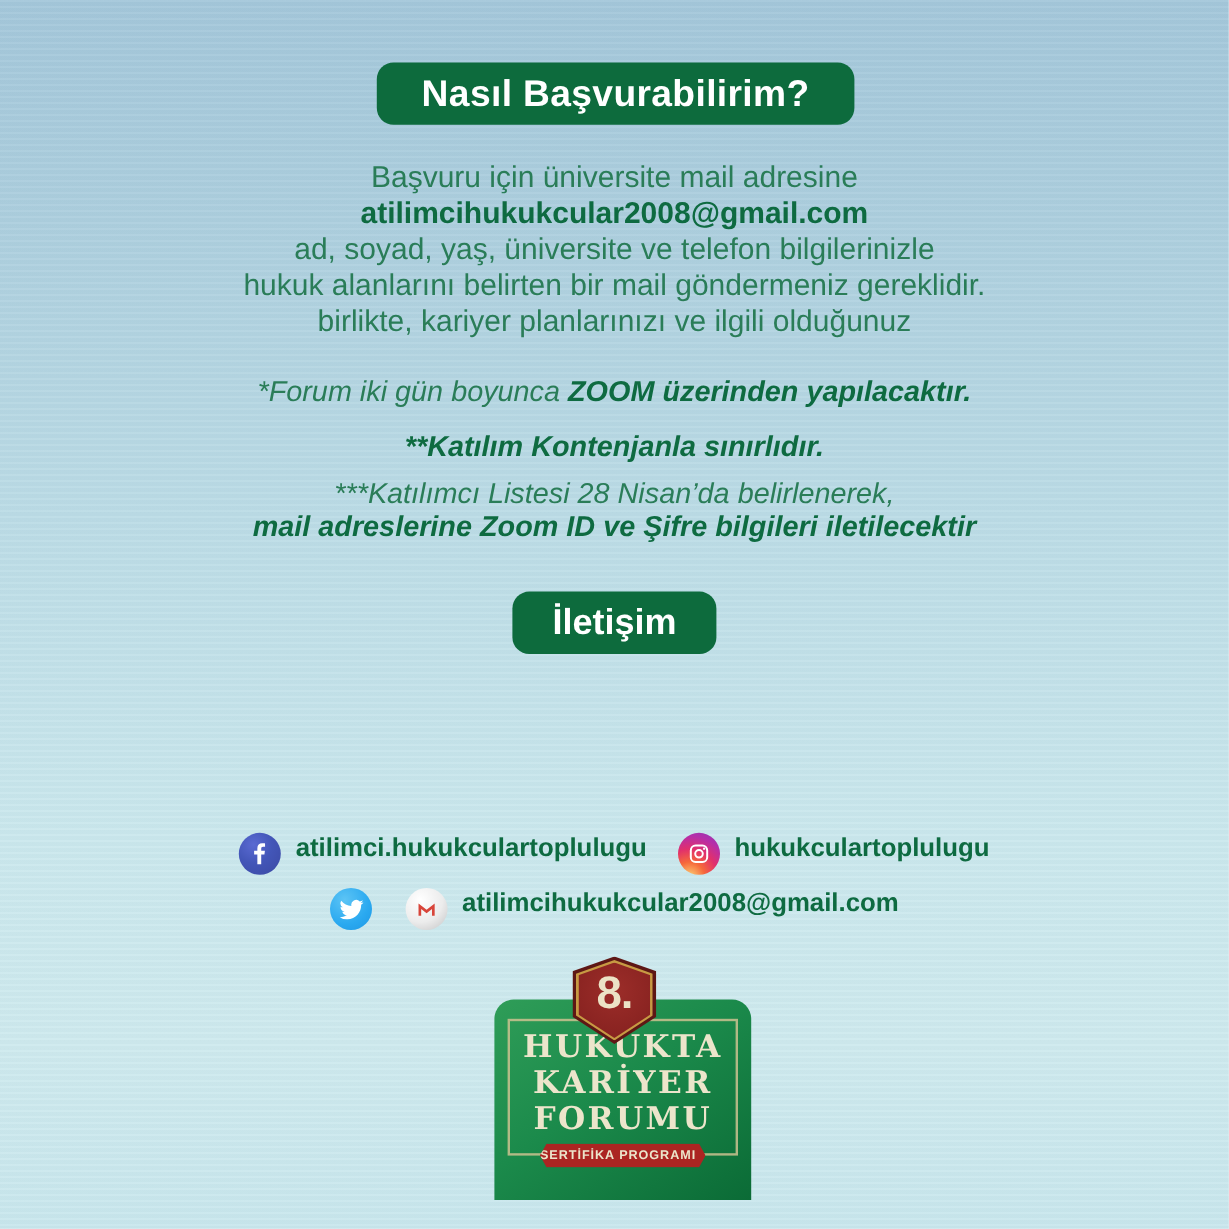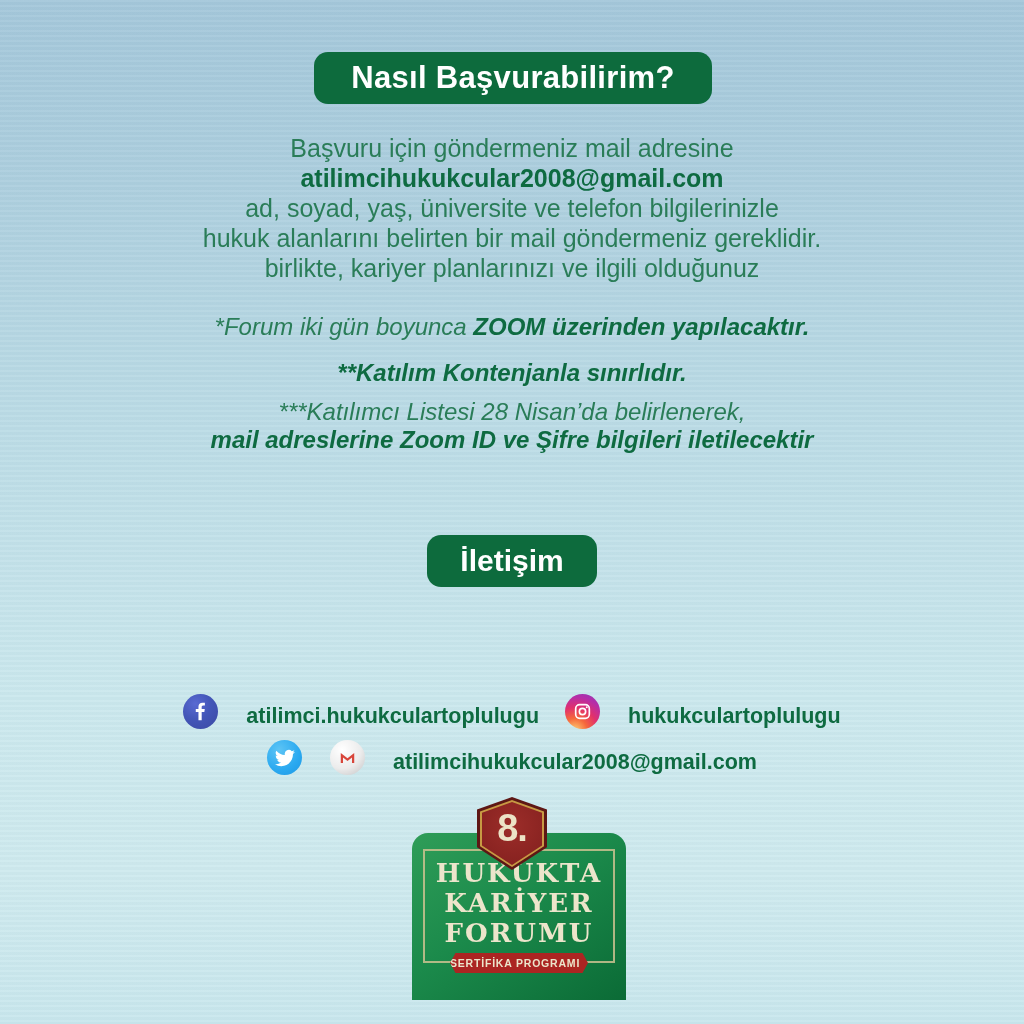--- a/index.html
+++ b/index.html
@@ -9,21 +9,21 @@
     background:
       repeating-linear-gradient(180deg, rgba(255,255,255,.05) 0 2px, rgba(90,120,140,.03) 2px 5px),
       linear-gradient(180deg,#a4c7da 0%,#adcfde 18%,#bcdce6 42%,#cbe8ed 68%,#cfeaee 85%,#c9e7ed 100%);
   }
   .ctr{position:absolute;left:0;width:100%;text-align:center;}
 
   
   .banner{position:absolute;background:#0d6b3d;display:flex;align-items:center;justify-content:center;border-radius:14px;}
   .banner-h{left:314px;top:52px;width:398px;height:52px;}
   .banner-h span{color:#ffffff;font-size:31px;font-weight:800;letter-spacing:.3px;}
-  .banner-c{left:427px;top:493px;width:170px;height:52px;margin-top:42px;}
+  .banner-c{left:427px;top:493px;width:170px;height:52px;}
   .banner-c span{color:#ffffff;font-size:30px;font-weight:800;}
 
   
   .apply-block{top:133px;color:#2a7d58;font-size:25px;line-height:30px;}
   .apply-line.bold{color:#0e6b41;font-weight:800;}
 
   
   .note{color:#2a7d58;font-size:24px;line-height:30px;}
   .it{font-style:italic;}
   .b{font-weight:800;color:#0e6b41;}
@@ -33,21 +33,21 @@
   .n4{top:425px;}
 
   
   .contacts{top:569px;font-size:25px;line-height:30px;color:#2a7d58;}
   .cname{font-weight:800;color:#0e6b41;}
 
   
   .social-row{position:absolute;left:0;width:100%;display:flex;justify-content:center;align-items:center;}
   .r1{top:694px;gap:26px;}
   .r2{top:740px;gap:28px;}
-  .social-item{display:flex;align-items:flex-end;gap:28px;}
+  .social-item{display:flex;align-items:flex-start;gap:12px;}
   .shandle{color:#0e6b41;font-weight:800;font-size:21.5px;}
   .sicon{width:35px;height:35px;border-radius:50%;display:flex;align-items:center;justify-content:center;flex:0 0 35px;}
   .sicon svg{display:block;}
   .fb{background:radial-gradient(circle at 35% 28%,#5a6ad2 0%,#4356b8 45%,#3b49a3 100%);}
   .tw{background:radial-gradient(circle at 35% 28%,#5cc4f5 0%,#2aa9f0 60%,#1e97e4 100%);}
   .ig{background:radial-gradient(circle at 28% 105%,#fdd376 0%,#f6683b 28%,#e1306c 52%,#b62ea8 76%,#8a3ab9 100%);}
   .gm{background:radial-gradient(circle at 35% 28%,#ffffff 0%,#ececec 55%,#c2c2c3 100%);}
 
   
   .logo-box{
@@ -78,21 +78,21 @@
 </head>
 <body>
 
 <div class="poster">
 
   <div class="banner banner-h">
     <span>Nasıl Başvurabilirim?</span>
   </div>
 
   <div class="ctr apply-block">
-    <div class="apply-line">Başvuru için göndermeniz mail adresine</div>
+    <div class="apply-line">Başvuru için üniversite mail adresine</div>
     <div class="apply-line bold">atilimcihukukcular2008@gmail.com</div>
     <div class="apply-line">ad, soyad, yaş, üniversite ve telefon bilgilerinizle</div>
     <div class="apply-line">hukuk alanlarını belirten bir mail göndermeniz gereklidir.</div>
     <div class="apply-line">birlikte, kariyer planlarınızı ve ilgili olduğunuz</div>
   </div>
 
   <div class="ctr note n1">
     <span class="it">*Forum iki gün boyunca </span><span class="it b">ZOOM üzerinden yapılacaktır.</span>
   </div>
   <div class="ctr note n2 it b">**Katılım Kontenjanla sınırlıdır.</div>

